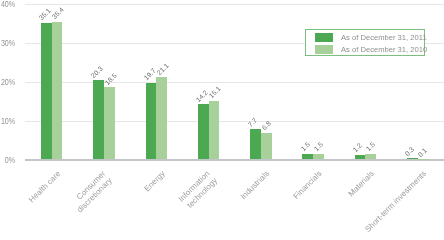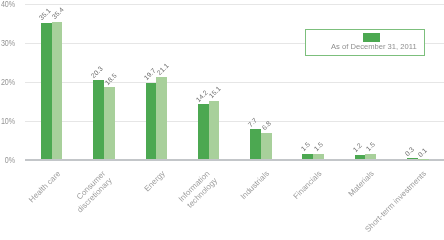--- a/index.html
+++ b/index.html
@@ -15,21 +15,21 @@
          white-space:nowrap;transform-origin:100% 50%;transform:scaleX(0.86);}
   .bar{position:absolute;}
   .dlabel{position:absolute;font-size:6.8px;color:#6e6e6e;white-space:nowrap;
           line-height:6.8px;
           transform-origin:0% 100%;transform:rotate(-45deg);}
   .catline{position:absolute;font-size:8px;color:#9c9c9c;white-space:nowrap;
           line-height:9px;height:9px;
           transform-origin:100% 7px;transform:rotate(-45deg);text-align:right;}
   #legend{position:absolute;left:305.4px;top:29.4px;width:120px;height:26.2px;
           border:1px solid #7cbf7c;background:#fff;box-sizing:border-box;}
-  .legrow{position:absolute;left:16px;display:flex;align-items:center;flex-direction:column;}
+  .legrow{position:absolute;left:9px;display:flex;align-items:center;}
   .legrow.r0{top:2.7px;}
   .legrow.r1{top:14.5px;}
   .legswatch{width:17.4px;height:8.6px;}
   .legtext{font-size:8px;color:#8f8f8f;margin-left:8.6px;white-space:nowrap;line-height:9px;
            transform-origin:0 50%;transform:scaleX(0.95);}
 </style>
 </head>
 <body>
 
 <div id="chart">
@@ -89,15 +89,19 @@
       <div class="bar" style="left: 417.75px; width: 10.75px; top: 159.11px; height: 0.38975px; background: rgb(168, 208, 155);"></div>
       <div class="dlabel" style="left: 422.45px; top: 151.51px;">0.1</div>
       <div class="catline" style="right: 17.45px; top: 166.8px;">Short-term investments</div>
     </div>
 
   <div id="legend">
     <div class="legrow r0">
       <div class="legswatch" style="background: rgb(76, 168, 81);"></div>
       <div class="legtext">As of December 31, 2011</div>
     </div>
+    <div class="legrow r1">
+      <div class="legswatch" style="background: rgb(168, 208, 155);"></div>
+      <div class="legtext">As of December 31, 2010</div>
+    </div>
   </div>
 
 </div>
 
 </body></html>

